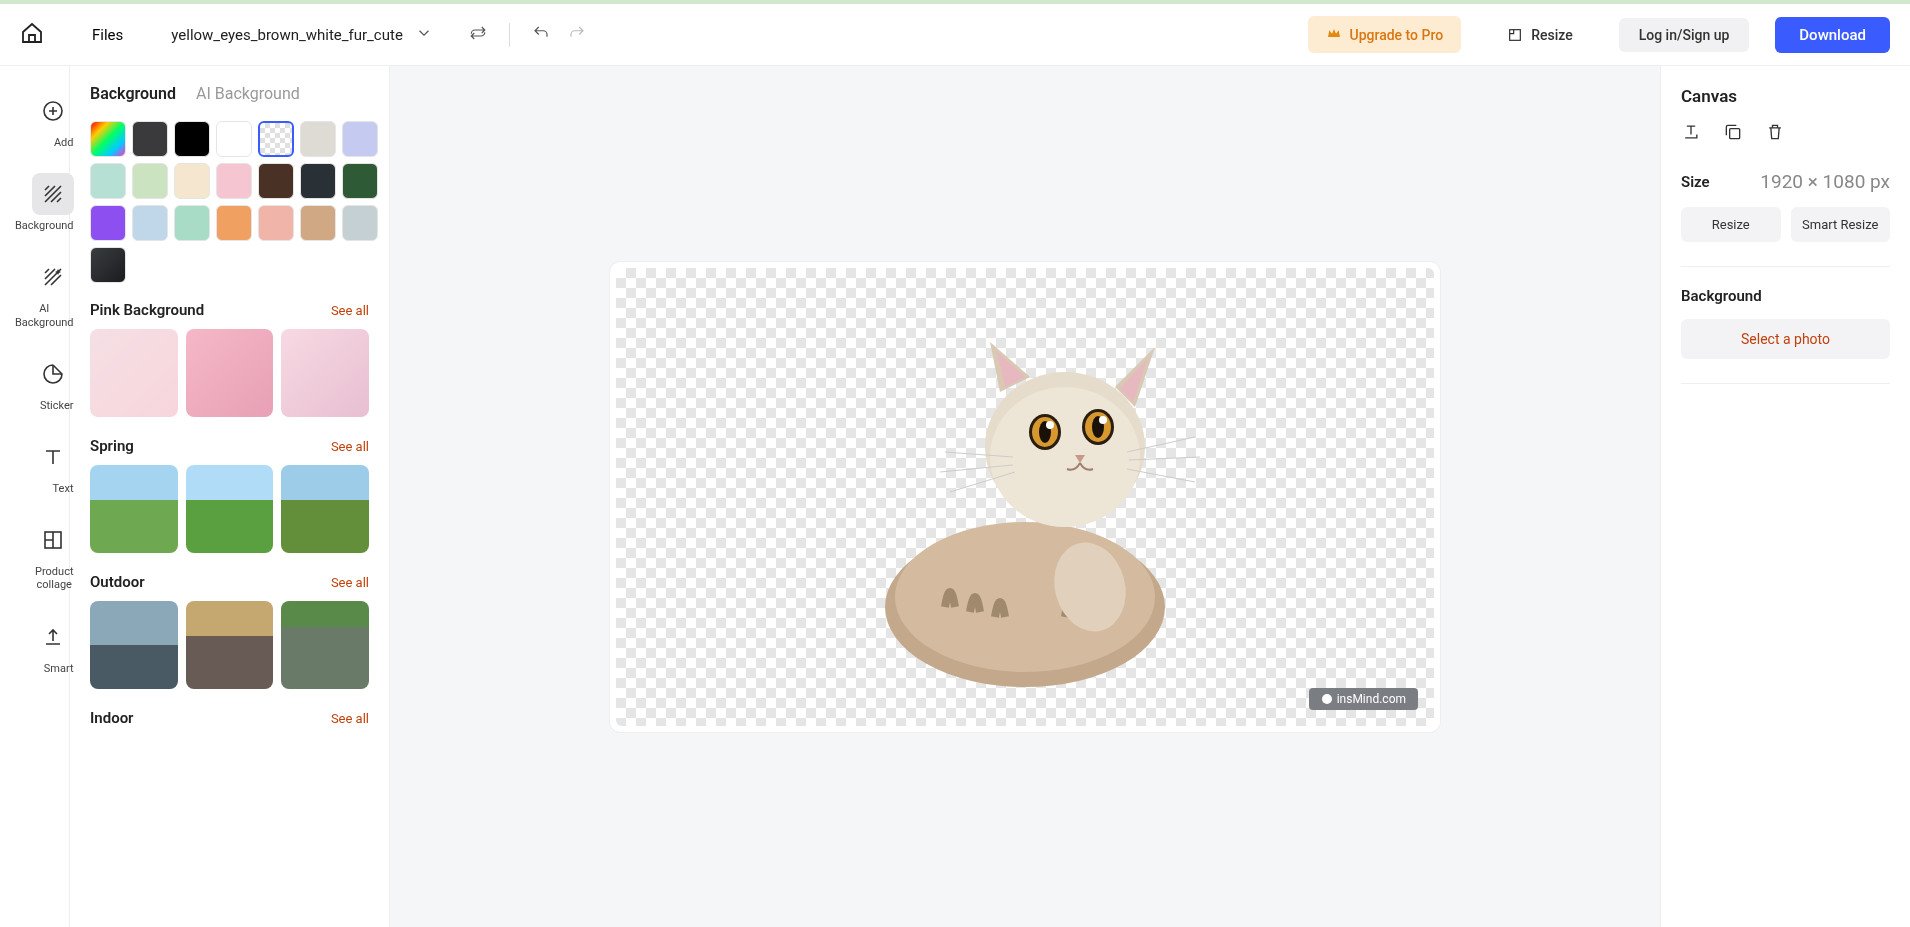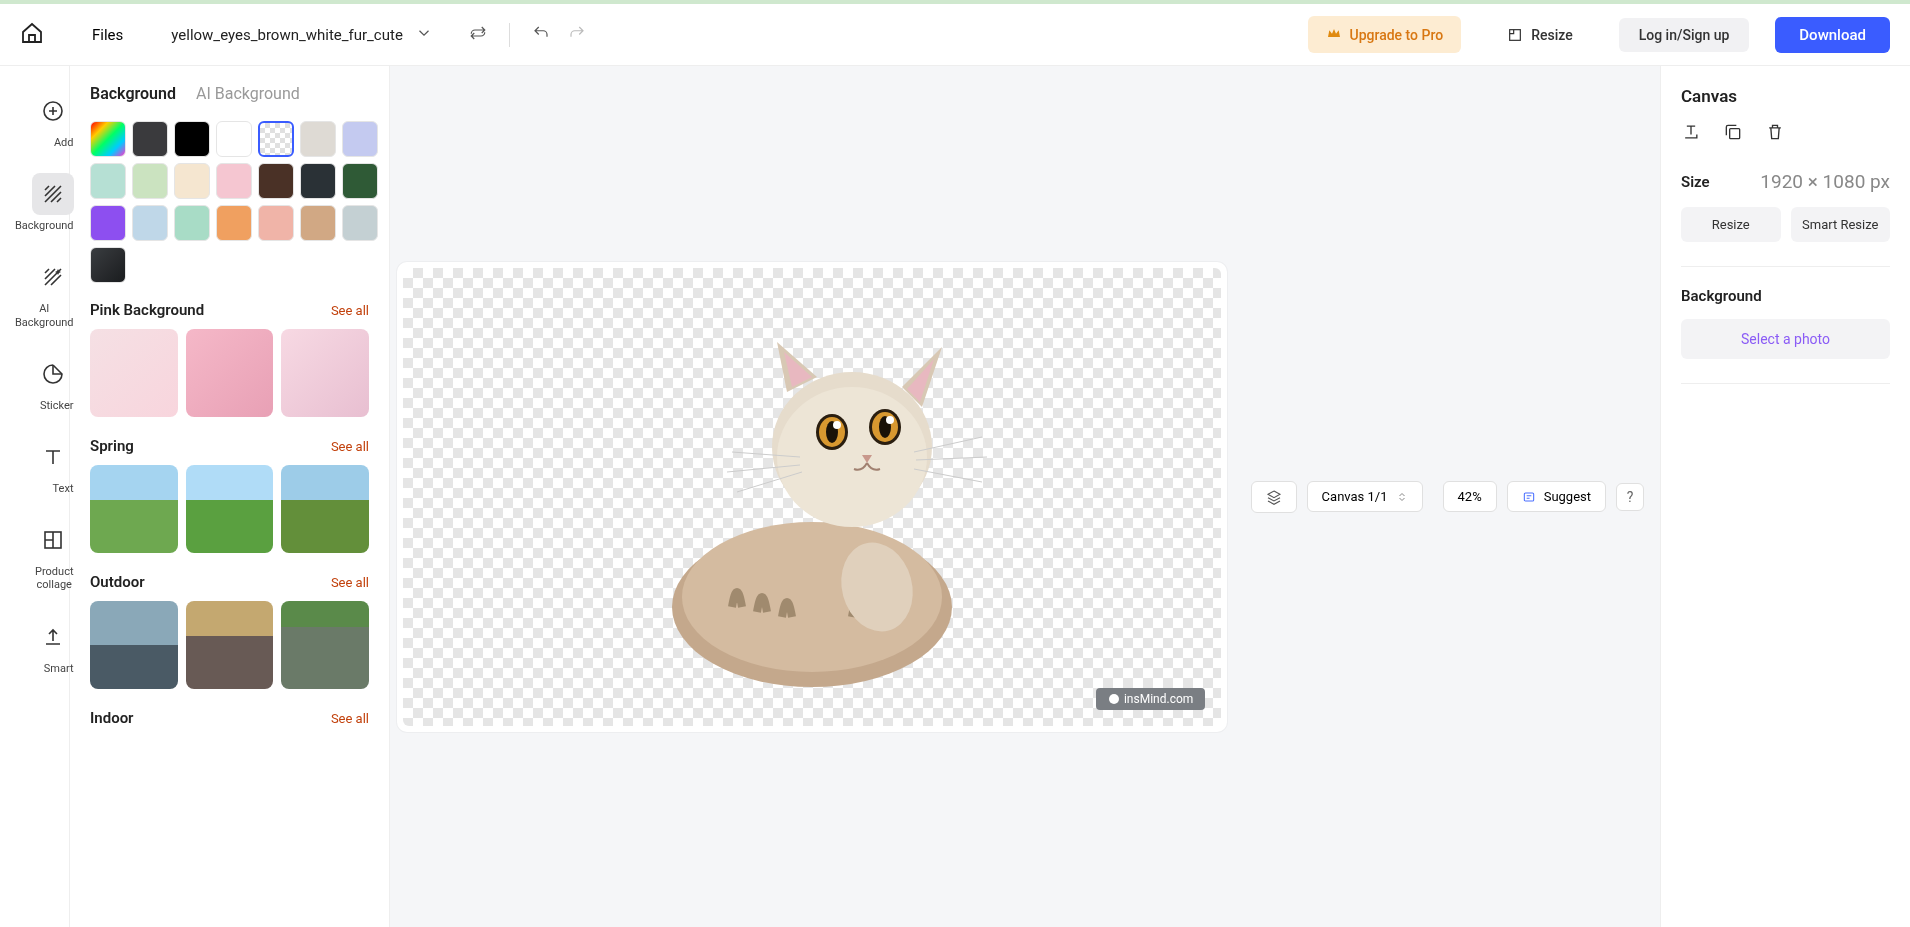--- a/index.html
+++ b/index.html
@@ -64,21 +64,21 @@
     .right-panel { width: 250px; border-left: 1px solid #eee; padding: 20px; }
     .rp-title { font-size: 17px; font-weight: 600; color: #222; margin-bottom: 16px; }
     .rp-icon-row { display: flex; gap: 22px; margin-bottom: 28px; }
     .rp-icon-row svg { width: 20px; height: 20px; stroke: #333; fill: none; stroke-width: 1.6; cursor: pointer; }
     .rp-section { margin-bottom: 24px; }
     .rp-row { display: flex; justify-content: space-between; align-items: center; margin-bottom: 14px; }
     .rp-label { font-size: 15px; font-weight: 600; color: #222; }
     .rp-value { font-size: 19px; color: #888; }
     .rp-btn-row { display: flex; gap: 10px; }
     .rp-btn { flex: 1; background: #f3f3f5; border: none; padding: 10px; border-radius: 6px; font-size: 13px; cursor: pointer; color: #333; }
-    .rp-full-btn { width: 100%; background: #f3f3f5; border: none; padding: 12px; border-radius: 6px; font-size: 14px; cursor: pointer; color: #8b5cf6; }
+    .rp-full-btn { width: 100%; background: #f3f3f5; border: none; padding: 12px; border-radius: 6px; font-size: 14px; cursor: pointer; color: #c2410c; }
     .rp-divider { height: 1px; background: #eee; margin: 20px 0; }
     .color-swatch-sm { width: 20px; height: 20px; border: 1px solid #ccc; border-radius: 4px; background: #fff; }
     .opacity-row { display: flex; align-items: center; gap: 12px; }
     .opacity-label { font-size: 14px; color: #555; width: 60px; }
     .slider-track { flex: 1; height: 3px; background: #ddd; border-radius: 2px; position: relative; }
     .slider-thumb { position: absolute; left: 0; top: -5px; width: 13px; height: 13px; background: #fff; border: 2px solid #888; border-radius: 50%; }
     .opacity-value { font-size: 14px; color: #222; width: 16px; text-align: right; }
     .help-icon { width: 28px; height: 28px; border: 1px solid #e0e0e0; border-radius: 6px; display: flex; align-items: center; justify-content: center; font-size: 14px; color: #666; cursor: pointer; background: #fff; }
   </style>
 </head>
@@ -302,43 +302,20 @@
             </svg>
             <div class="watermark">
               <svg viewBox="0 0 24 24" width="12" height="12" fill="#fff">
                   <circle cx="12" cy="12" r="10"></circle>
                 </svg>
               <span>insMind.com</span>
             </div>
           </div>
         </div>
       </div>
-      <div class="canvas-bottom">
-        <div class="bottom-pill">
-          <svg viewBox="0 0 24 24" width="16" height="16" stroke="#555" fill="none" stroke-width="1.6">
-              <path d="M12 3 L21 8 L12 13 L3 8 Z M3 13 L12 18 L21 13 M3 18 L12 23 L21 18"></path>
-            </svg>
-        </div>
-        <div class="bottom-pill">
-          <span>Canvas 1/1</span>
-          <svg viewBox="0 0 24 24" width="12" height="12" stroke="#888" fill="none" stroke-width="2">
-              <path d="M7 10 L12 5 L17 10 M7 14 L12 19 L17 14"></path>
-            </svg>
-        </div>
-        <div class="canvas-bottom-spacer"></div>
-        <div class="bottom-pill">42%</div>
-        <div class="bottom-pill">
-          <svg viewBox="0 0 24 24" width="14" height="14" stroke="#4a6fff" fill="none" stroke-width="1.8">
-              <rect x="4" y="5" width="16" height="14" rx="2"></rect>
-              <path d="M8 10 H16 M8 14 H13"></path>
-            </svg>
-          <span>Suggest</span>
-        </div>
-        <div class="help-icon">?</div>
-      </div>
     </div>
 
     <div class="right-panel">
       <div class="rp-title">Canvas</div>
       <div class="rp-icon-row">
         <svg viewBox="0 0 24 24">
             <path d="M7 5 H17 M12 5 V15 M5 19 H19 V15"></path>
           </svg>
         <svg viewBox="0 0 24 24">
             <rect x="8" y="8" width="12" height="12" rx="1"></rect>

